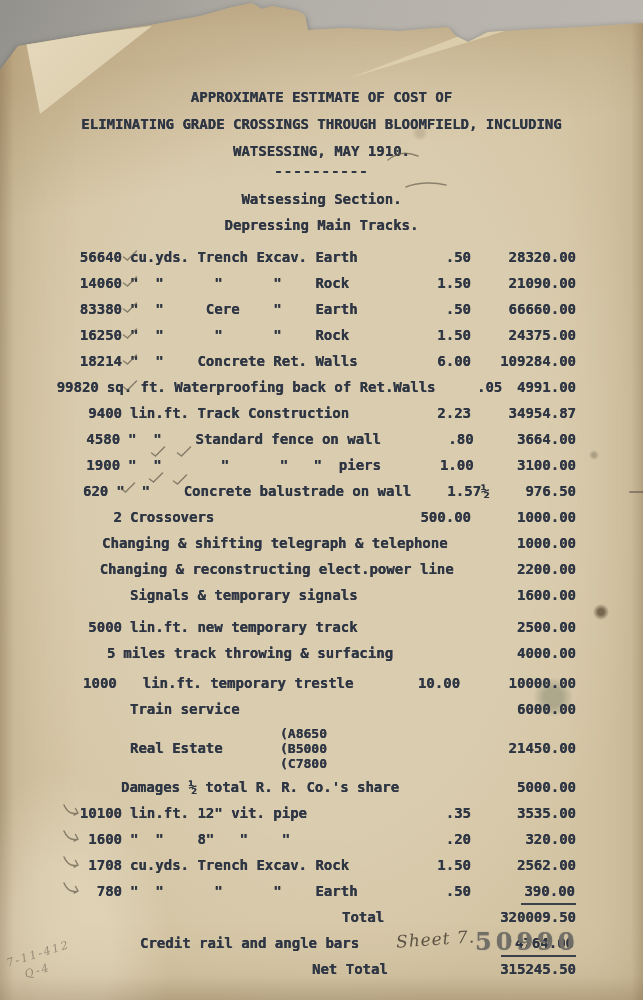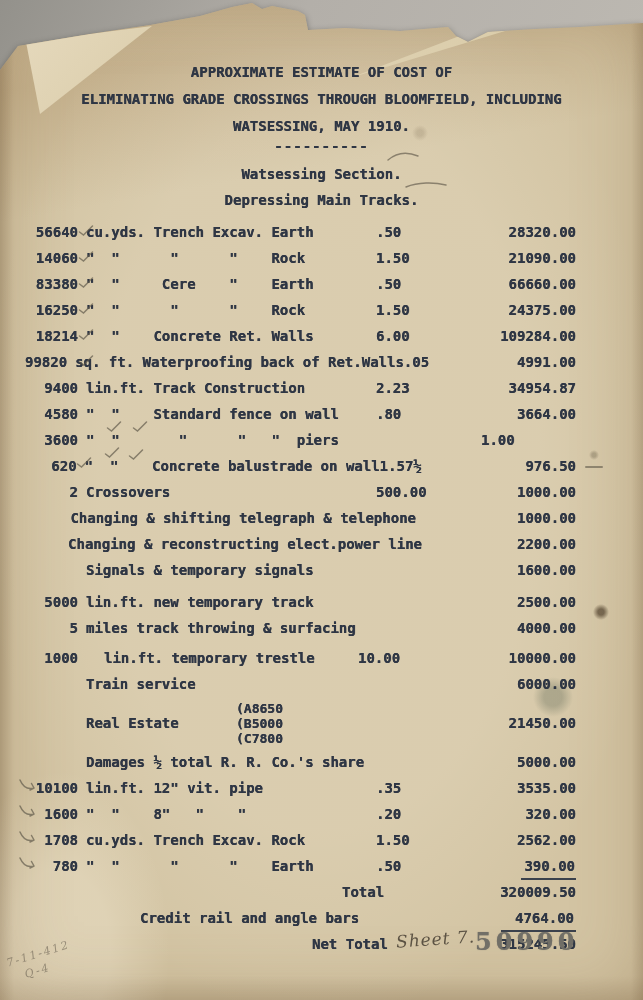--- a/index.html
+++ b/index.html
@@ -23,30 +23,30 @@
       #d3c4a3;
     box-shadow:inset 0 0 70px rgba(125,95,55,.3);}
   .fold{position:absolute;background:linear-gradient(135deg,#e8dcc1,#d9cba8);
         filter:drop-shadow(1px 2px 1.5px rgba(80,60,30,.35));}
   .fold-tl{left:0;top:0;width:160px;height:120px;
         clip-path:polygon(26px 42px,152px 26px,40px 114px);}
   .fold-tr{left:0;top:0;width:520px;height:90px;
         clip-path:polygon(350px 78px,515px 28px,462px 35px);}
   .ink{color:#2e3644;font-weight:bold;font-size:14px;
        text-shadow:0 0 .6px rgba(40,46,62,.85),.4px .4px .6px rgba(40,46,62,.35);}
-  .content{position:absolute;inset:0;padding-top:59px;}
+  .content{position:absolute;inset:0;padding-top:84px;}
   .tline{text-align:center;line-height:27px;white-space:pre;}
   .divider{text-align:center;line-height:13px;letter-spacing:1px;}
   .sline{position:relative;text-align:center;line-height:26px;white-space:pre;}
-  .rows{margin-top:7px;}
+  .rows{margin-top:7px;margin-left:44px;}
   .row{position:relative;display:flex;height:26px;line-height:24px;padding-right:67px;}
   .row.gap-sm{margin-top:6px;} .row.gap-xs{margin-top:4px;gap:18px;}
   .q{width:78px;text-align:right;white-space:pre;}
   .body{flex:1;margin-left:8px;white-space:pre;overflow:visible;}
-  .rate{width:95px;white-space:pre;}
+  .rate{width:95px;text-align:right;white-space:pre;}
   .amt{width:105px;text-align:right;white-space:pre;}
   .u-amt{display:inline-block;border-bottom:2px solid rgba(46,54,68,.92);padding:0 1px 0 3px;}
   .re-row{height:54px;margin-top:-2px;align-items:center;}
   .re-body{display:flex;align-items:center;}
   .re-label{width:150px;}
   .re-stack{font-size:13px;line-height:15px;white-space:pre;}
   .trow{display:flex;height:26px;line-height:24px;padding-right:67px;justify-content:space-between;}
   .tlabel{flex:1;white-space:pre;}
   .t1 .tlabel{padding-left:342px;} .t2 .tlabel{padding-left:140px;} .t3 .tlabel{padding-left:312px;}
   .u-credit{display:inline-block;border-bottom:2.5px solid rgba(46,54,68,.92);padding:0 2px 0 14px;}
@@ -140,23 +140,24 @@
     <span class="rate">2.23</span>
     <span class="amt">34954.87</span>
   </div>
             <div class="row">
     <span class="q">4580</span>
     <span class="body">"  "    Standard fence on wall</span>
     <span class="rate">.80</span>
     <span class="amt">3664.00</span>
   </div>
             <div class="row">
-    <span class="q">3600</span>
+    <span class="q">1900</span>
     <span class="body">"  "       "      "   "  piers</span>
     <span class="rate">1.00</span>
+    <span class="amt">3100.00</span>
   <svg width="18" height="15" class="pencil" style="left: 106px; top: -8px;">
                 <path d="M1.5 8 L5.5 11 L14.5 2" fill="none" stroke="rgba(95,88,74,.68)" stroke-width="1.5" stroke-linecap="round"></path>
               </svg>
               <svg width="18" height="15" class="pencil" style="left: 132px; top: -8px;">
                 <path d="M1.5 8 L5.5 11 L14.5 2" fill="none" stroke="rgba(95,88,74,.68)" stroke-width="1.5" stroke-linecap="round"></path>
               </svg>
             </div>
             <div class="row">
     <span class="q">620</span>
     <span class="body">"  "    Concrete balustrade on wall</span>

